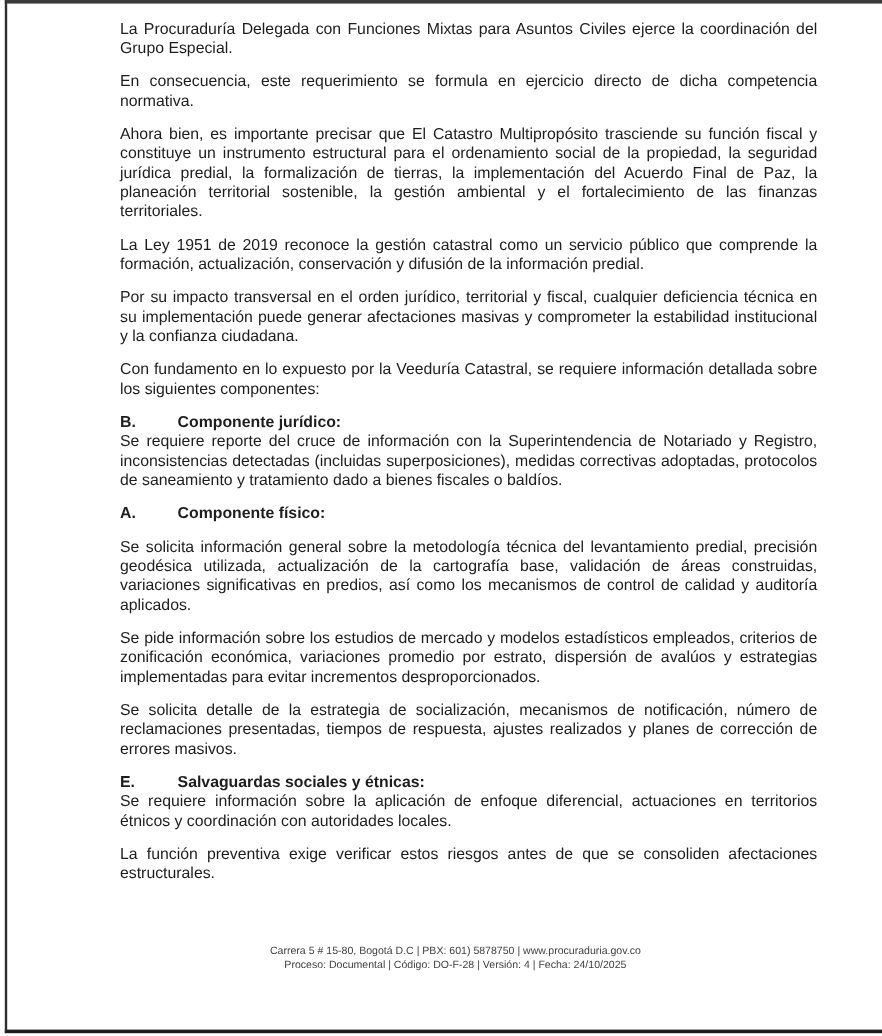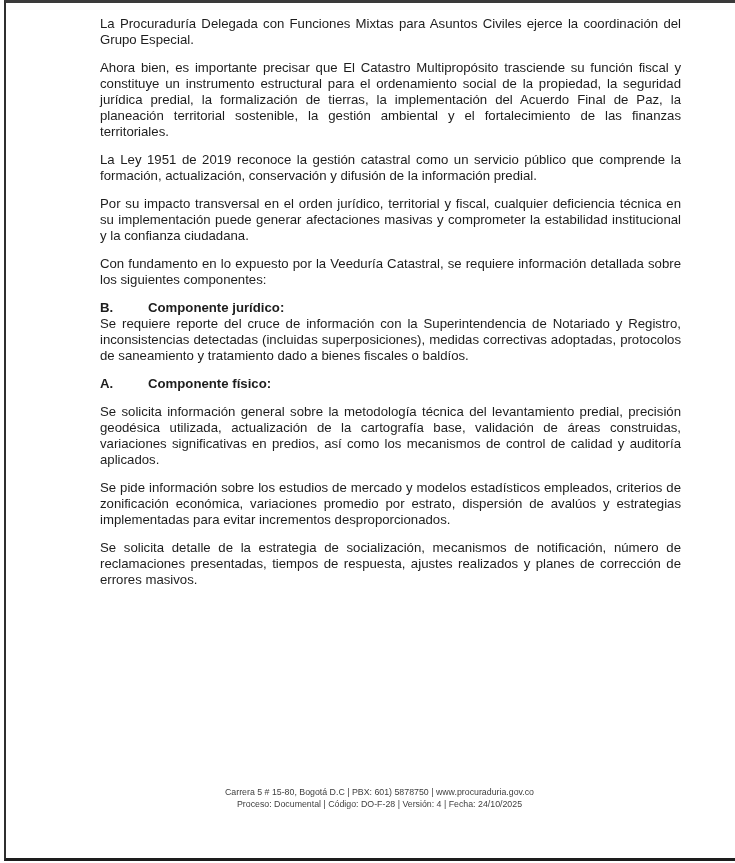--- a/index.html
+++ b/index.html
@@ -77,20 +77,21 @@
     margin-left: 18px;
   }
 </style>
 </head>
 <body>
 
 <div class="page-frame">
   <div class="content">
 
     <p>La Procuraduría Delegada con Funciones Mixtas para Asuntos Civiles ejerce la coordinación del Grupo Especial.</p>
+    <p>En consecuencia, este requerimiento se formula en ejercicio directo de dicha competencia normativa.</p>
     <p>Ahora bien, es importante precisar que El Catastro Multipropósito trasciende su función fiscal y constituye un instrumento estructural para el ordenamiento social de la propiedad, la seguridad jurídica predial, la formalización de tierras, la implementación del Acuerdo Final de Paz, la planeación territorial sostenible, la gestión ambiental y el fortalecimiento de las finanzas territoriales.</p>
     <p>La Ley 1951 de 2019 reconoce la gestión catastral como un servicio público que comprende la formación, actualización, conservación y difusión de la información predial.</p>
     <p>Por su impacto transversal en el orden jurídico, territorial y fiscal, cualquier deficiencia técnica en su implementación puede generar afectaciones masivas y comprometer la estabilidad institucional y la confianza ciudadana.</p>
     <p>Con fundamento en lo expuesto por la Veeduría Catastral, se requiere información detallada sobre los siguientes componentes:</p>
 
     <div class="section">
       <div class="sec-heading">
         <span class="sec-letter">B.</span><span class="sec-title">Componente jurídico:</span>
       </div>
       <p class="sec-body">Se requiere reporte del cruce de información con la Superintendencia de Notariado y Registro, inconsistencias detectadas (incluidas superposiciones), medidas correctivas adoptadas, protocolos de saneamiento y tratamiento dado a bienes fiscales o baldíos.</p>
@@ -104,20 +105,27 @@
     </div>
 
     <div class="section">
       <p class="sec-body">Se pide información sobre los estudios de mercado y modelos estadísticos empleados, criterios de zonificación económica, variaciones promedio por estrato, dispersión de avalúos y estrategias implementadas para evitar incrementos desproporcionados.</p>
     </div>
 
     <div class="section">
       <p class="sec-body">Se solicita detalle de la estrategia de socialización, mecanismos de notificación, número de reclamaciones presentadas, tiempos de respuesta, ajustes realizados y planes de corrección de errores masivos.</p>
     </div>
 
+    <div class="section">
+      <div class="sec-heading">
+        <span class="sec-letter">E.</span><span class="sec-title">Salvaguardas sociales y étnicas:</span>
+      </div>
+      <p class="sec-body">Se requiere información sobre la aplicación de enfoque diferencial, actuaciones en territorios étnicos y coordinación con autoridades locales.</p>
+    </div>
 
+    <p class="closing">La función preventiva exige verificar estos riesgos antes de que se consoliden afectaciones estructurales.</p>
   </div>
 
   <div class="footer">
     <div class="f-line">Carrera 5 # 15-80, Bogotá D.C | PBX: 601) 5878750 | www.procuraduria.gov.co</div>
     <div class="f-line">Proceso: Documental | Código: DO-F-28 | Versión: 4 | Fecha: 24/10/2025</div>
   </div>
 </div>
 
 </body></html>

